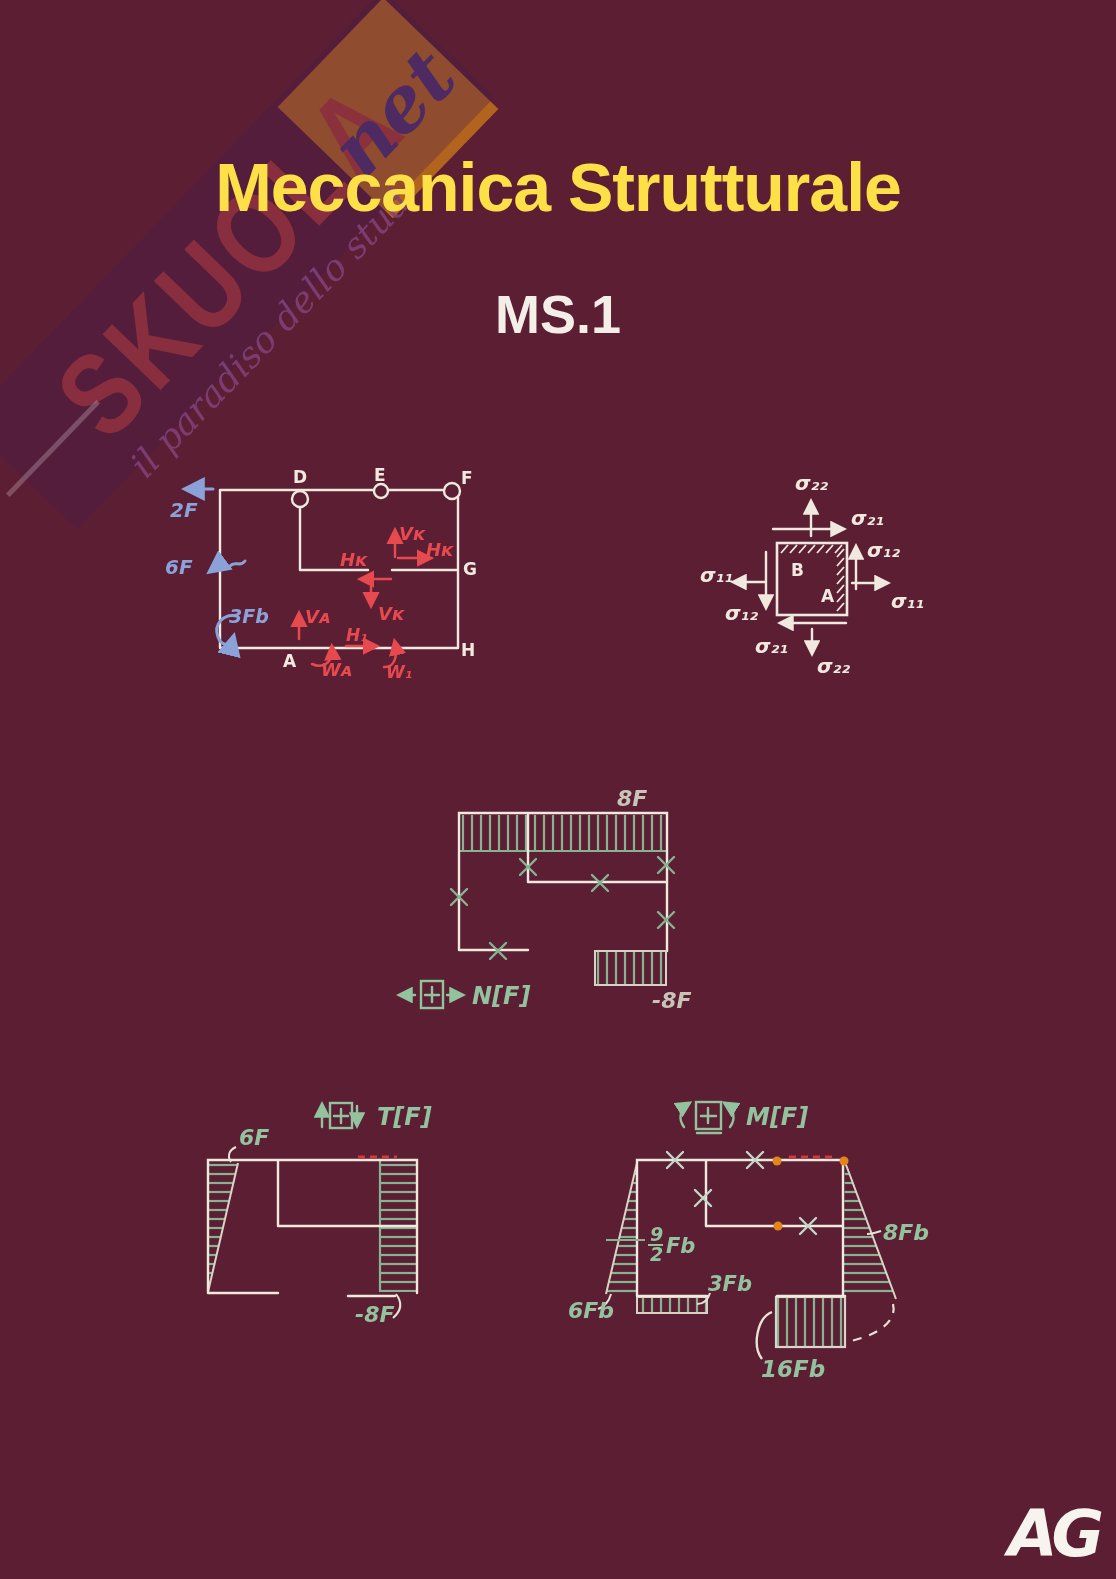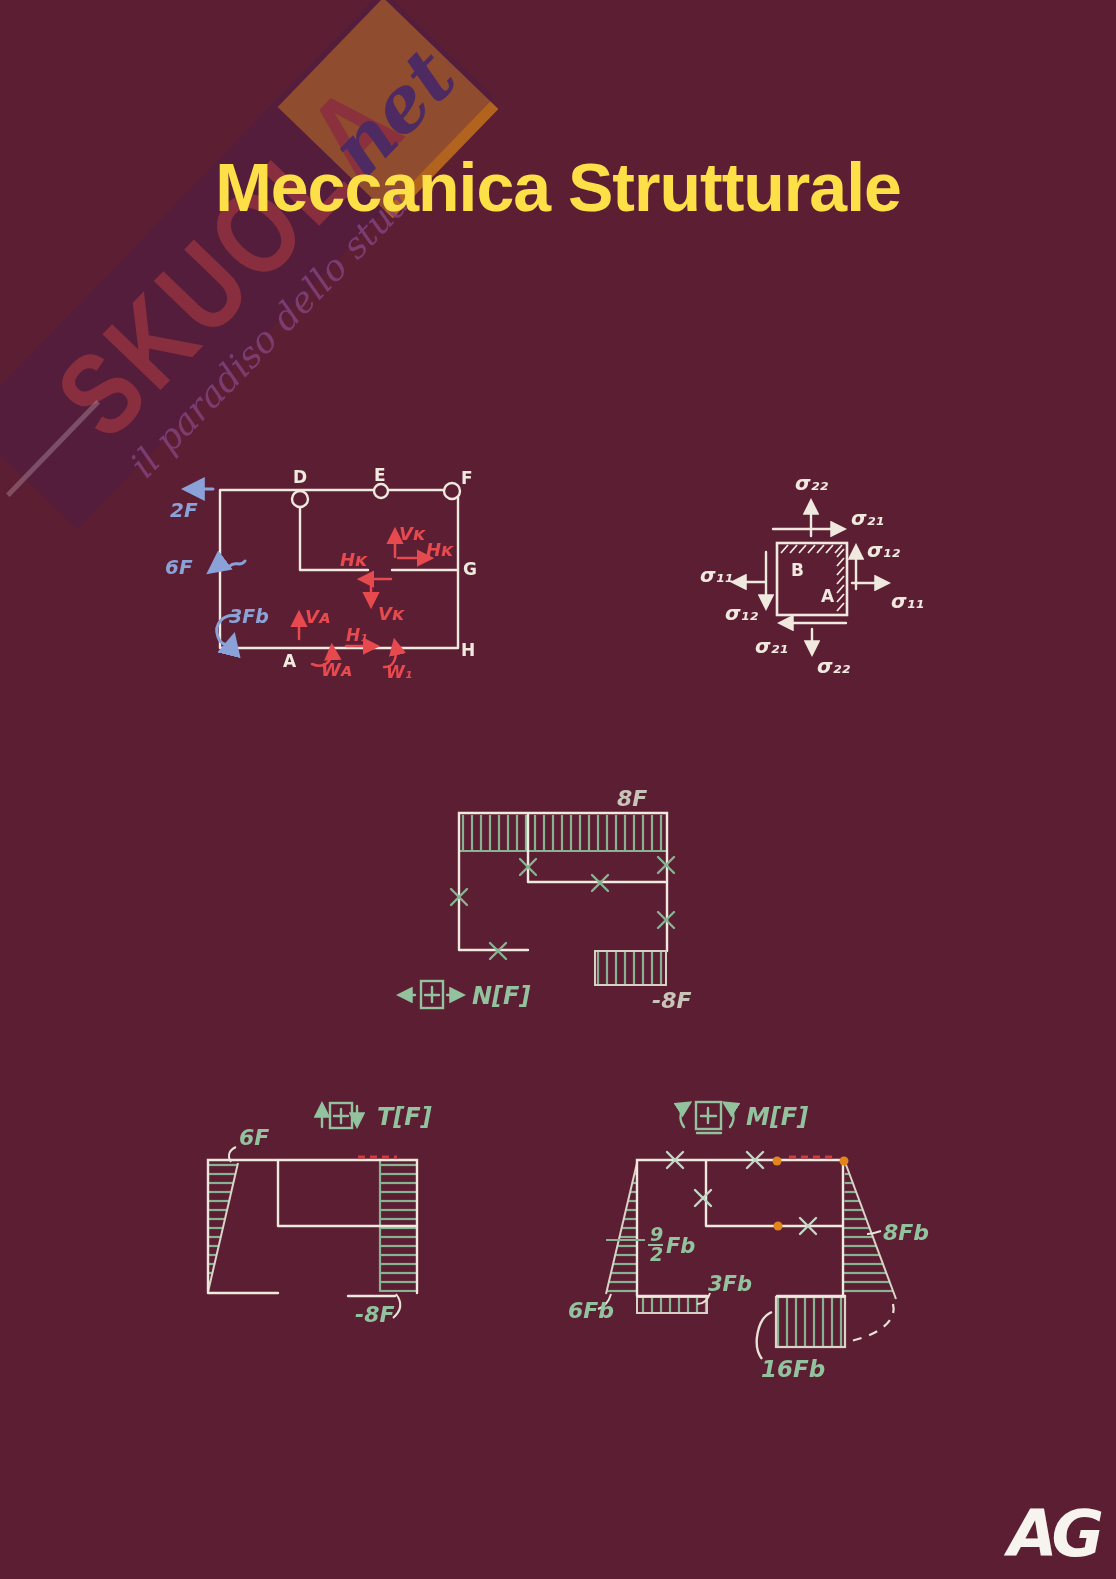--- a/index.html
+++ b/index.html
@@ -43,20 +43,21 @@
 
   <div class="wm-netbox"></div>
   <div class="wm-band">
     <span class="wm-brand">SKUOLA</span>
   </div>
   <div class="wm-net">net</div>
   <div class="wm-tagline">il paradiso dello stud</div>
   <div class="wm-edge"></div>
 
   <div class="title">Meccanica Strutturale</div>
+  <div class="subtitle">MS.1</div>
 
   <svg class="sheet" width="1116" height="1579" viewBox="0 0 1116 1579">
     <defs>
       <marker id="aw" viewBox="0 0 10 10" refX="7" refY="5" markerWidth="7" markerHeight="7" orient="auto">
           <path d="M0,0L10,5L0,10z" fill="#f0e9e0"></path>
         </marker>
       <marker id="ar" viewBox="0 0 10 10" refX="7" refY="5" markerWidth="7" markerHeight="7" orient="auto">
           <path d="M0,0L10,5L0,10z" fill="#e6494e"></path>
         </marker>
       <marker id="ab" viewBox="0 0 10 10" refX="7" refY="5" markerWidth="8" markerHeight="8" orient="auto">

